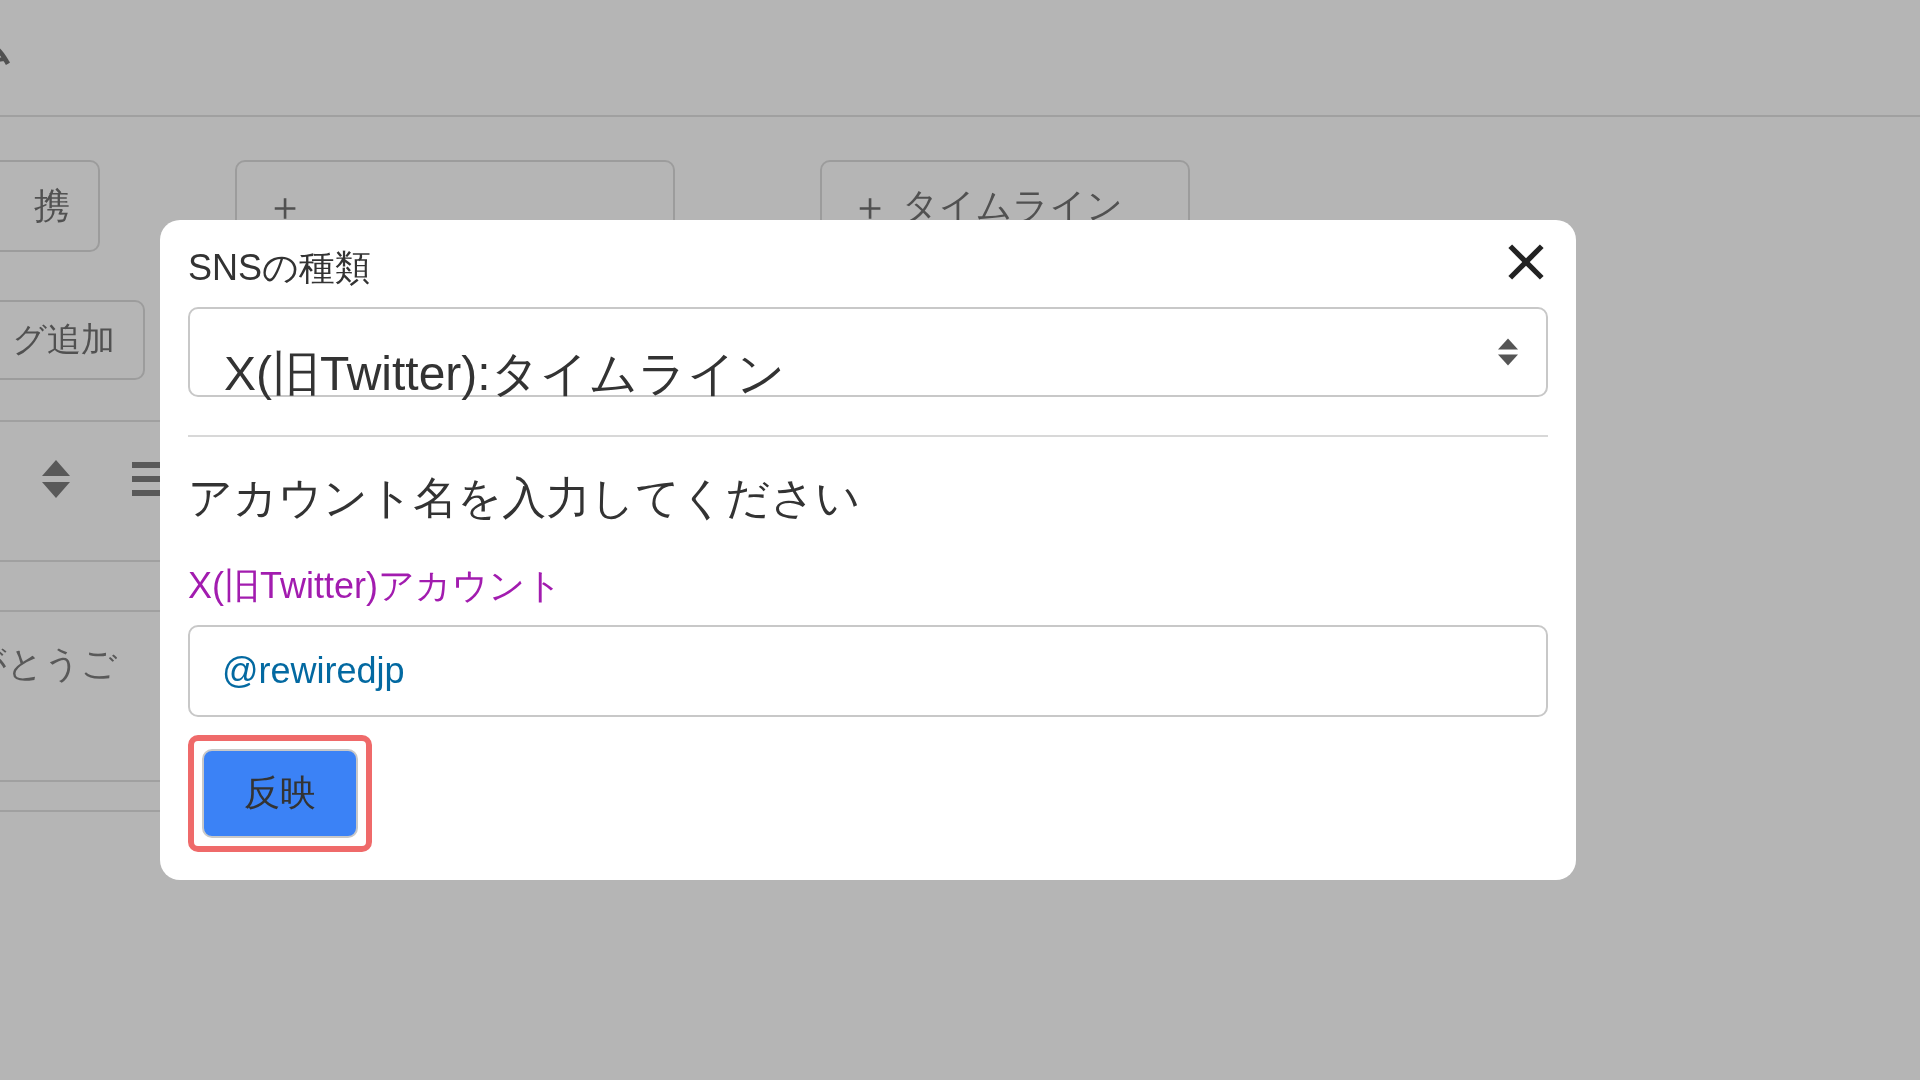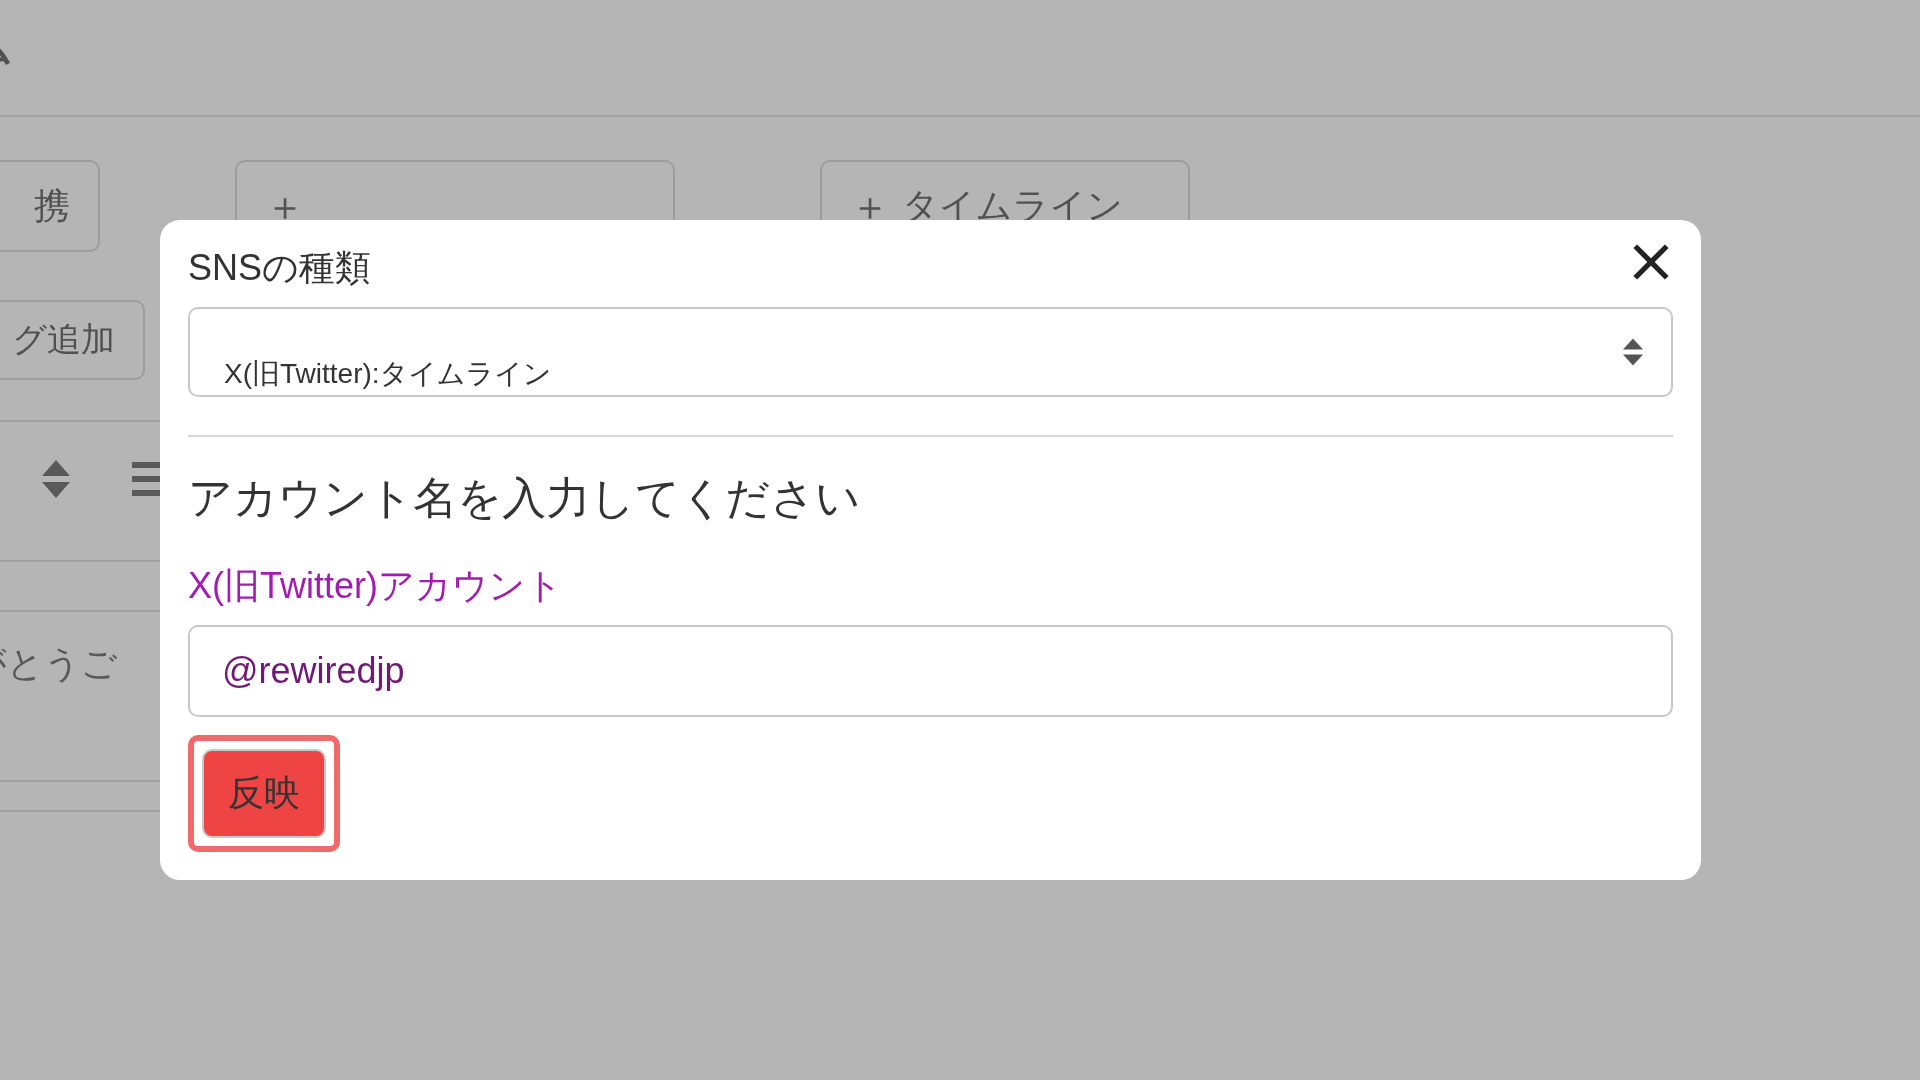--- a/index.html
+++ b/index.html
@@ -138,21 +138,21 @@
     
     .overlay {
       position: absolute;
       inset: 0;
       background: rgba(120, 120, 120, 0.55);
     }
     .modal {
       position: absolute;
       left: 160px;
       top: 220px;
-      width: 1541px;
+      width: 1416px;
       background: #fff;
       border-radius: 20px;
       padding: 24px 28px 28px 28px;
     }
     .modal-close {
       position: absolute;
       right: 24px;
       top: 16px;
       width: 52px;
       height: 52px;
@@ -176,21 +176,21 @@
       height: 90px;
       border: 2px solid #c8c8c8;
       border-radius: 10px;
       display: flex;
       align-items: center;
       padding: 0 70px 0 34px;
       cursor: pointer;
       margin-bottom: 38px;
     }
     .select-value {
-      font-size: 28px;
+      font-size: 48px;
       color: #333;
       margin-top: 44px;
     }
     .select-caret {
       position: absolute;
       right: 28px;
       top: 50%;
       transform: translateY(-50%);
       display: flex;
       flex-direction: column;
@@ -226,37 +226,37 @@
       font-size: 36px;
       color: #a21caf;
       margin-bottom: 14px;
     }
     .text-input {
       width: 100%;
       height: 92px;
       border: 2px solid #c8c8c8;
       border-radius: 10px;
       font-size: 36px;
-      color: #701a75;
+      color: #0369a1;
       padding: 0 32px;
       outline: none;
       margin-bottom: 18px;
       font-family: inherit;
     }
     .highlight-box {
       display: inline-block;
       border: 6px solid #ef6a6a;
       border-radius: 10px;
       padding: 8px;
     }
     .apply-btn {
-      background: #ef4444;
+      background: #3b82f6;
       border: 2px solid #c8c8c8;
       border-radius: 10px;
-      padding: 18px 24px;
+      padding: 18px 40px;
       font-size: 36px;
       color: #333;
       cursor: pointer;
       font-family: inherit;
     }
   </style>
 </head>
 <body>
 
 <div class="background-page">

